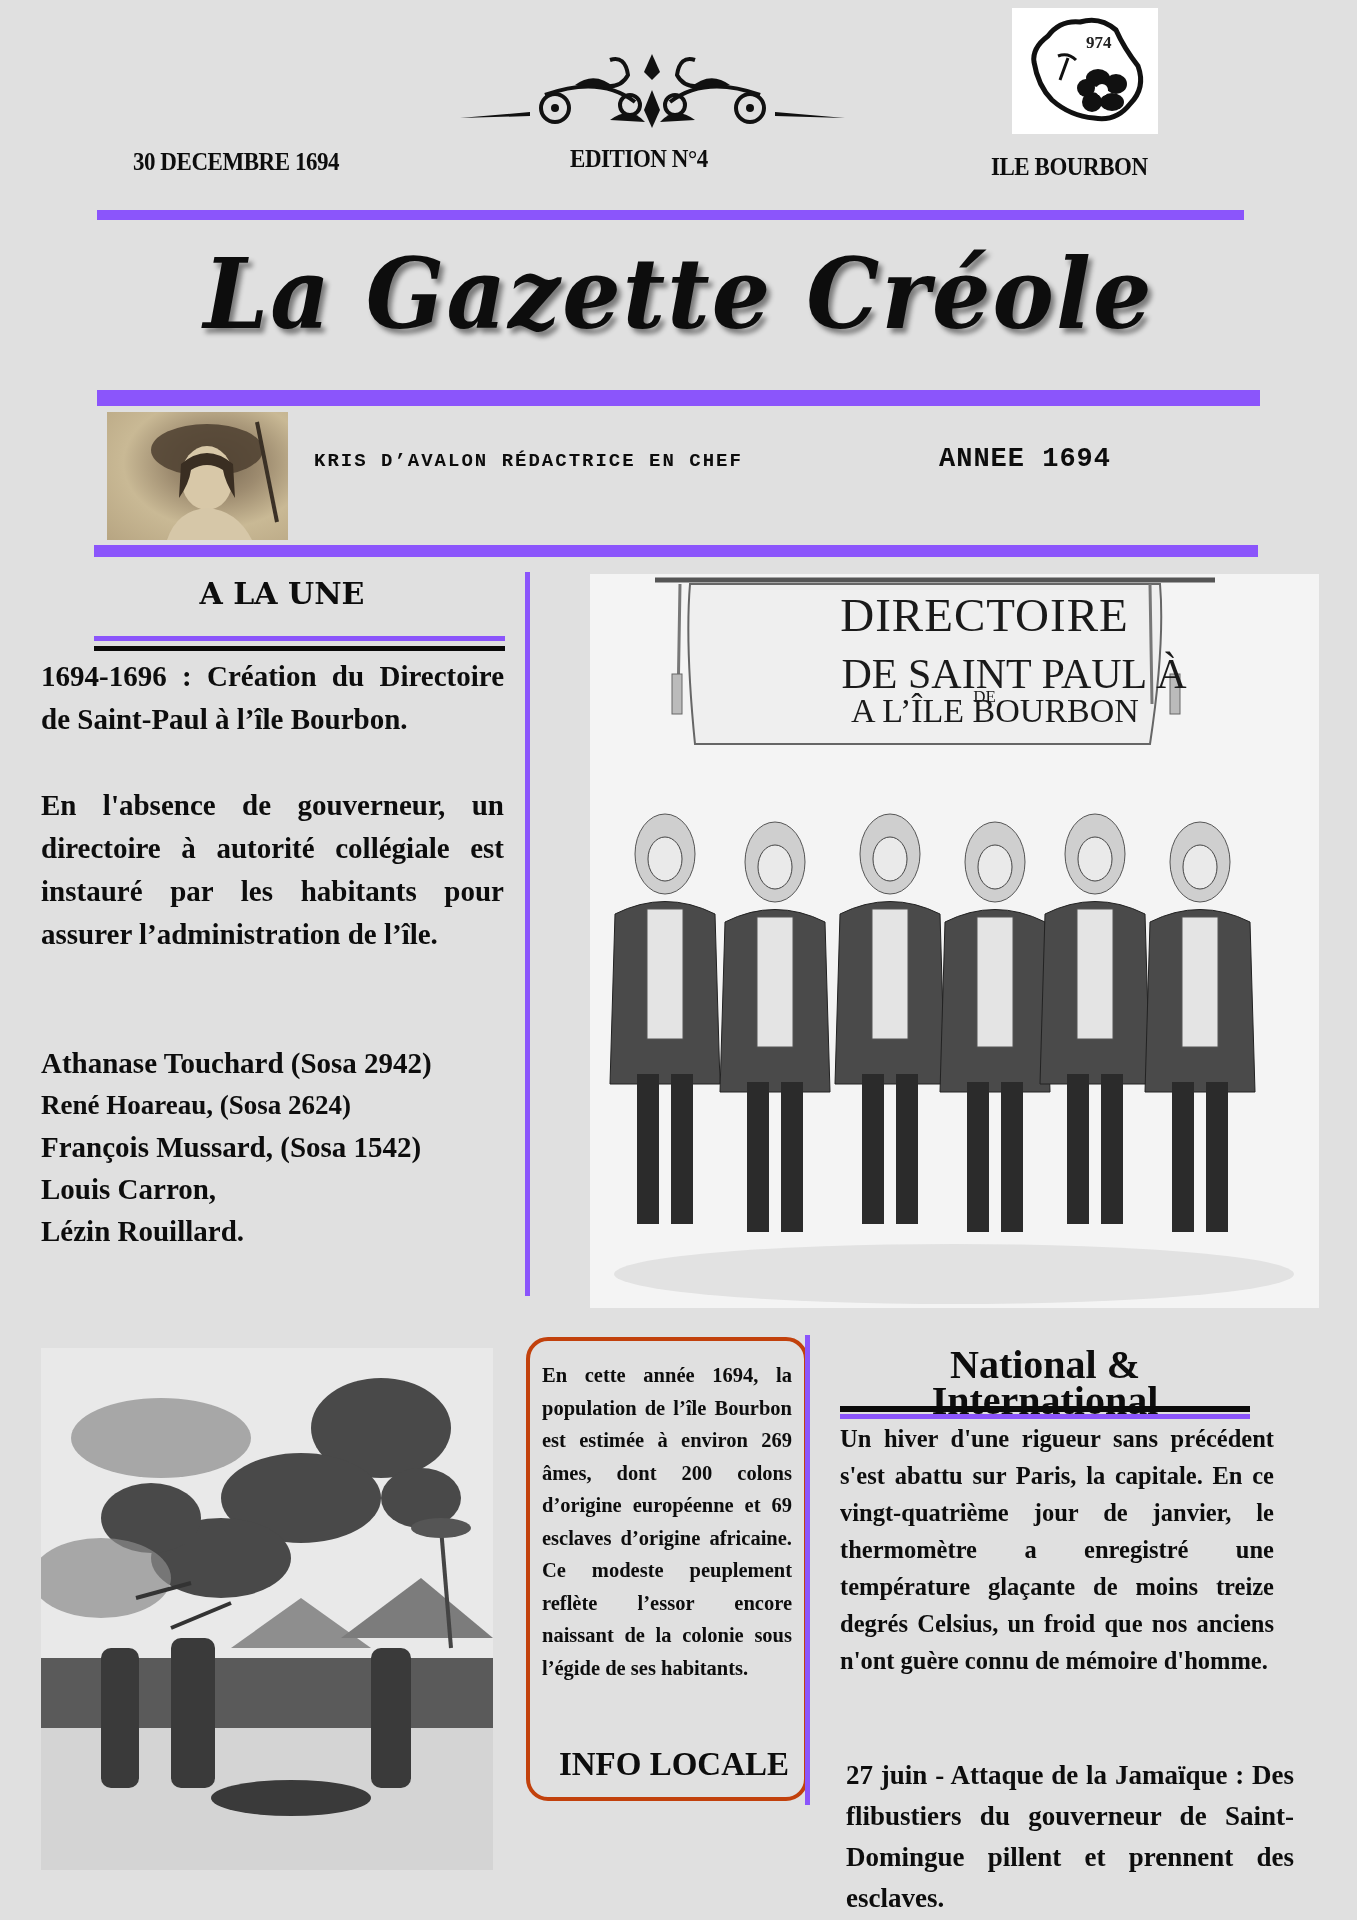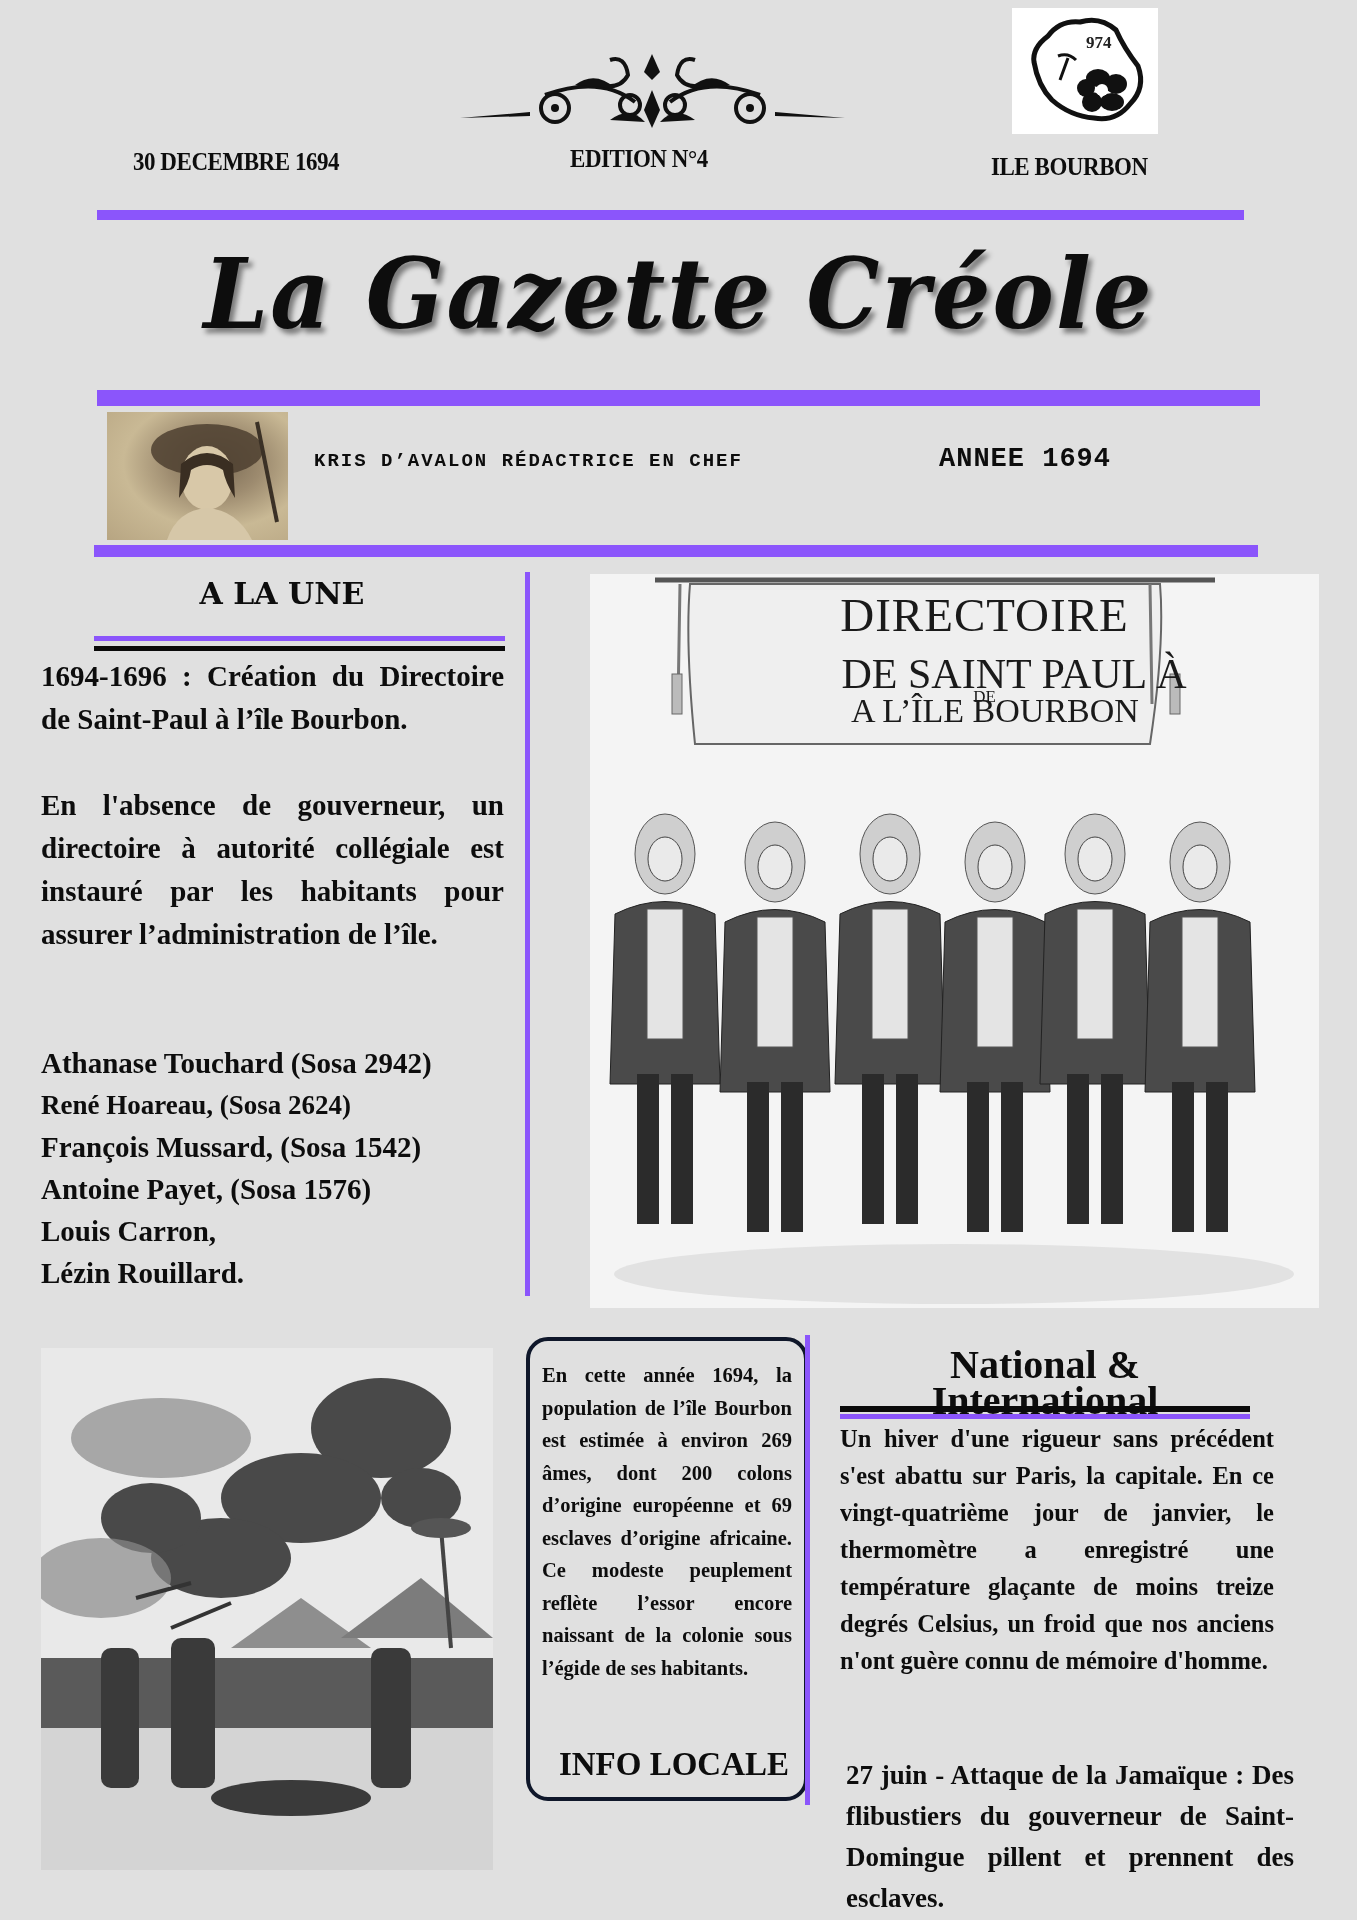--- a/index.html
+++ b/index.html
@@ -71,21 +71,21 @@
     }
     .body-text p { margin: 0; }
     .img-box {
       position: absolute;
       background: #f3f3f3;
       overflow: hidden;
     }
     .infobox {
       position: absolute;
       left: 526px; top: 1337px; width: 282px; height: 464px;
-      border: 4px solid #0f172a;
+      border: 4px solid #c2410c;
       border-radius: 22px 22px 22px 22px;
       box-sizing: border-box;
     }
     .infobox-title {
       position: absolute; left: 0; right: 6px; bottom: 14px;
       text-align: center;
       font-family: "Liberation Serif", serif;
       font-weight: bold;
       font-size: 33px;
       padding-left: 20px;
@@ -176,21 +176,20 @@
 <div class="body-text" style="left:41px; top:655px; width:463px; font-size:29px; line-height:43px;">
   <p>1694-1696 : Création du Directoire de Saint-Paul à l’île Bourbon.</p>
   <p style="height:43px;"></p>
   <p>En l'absence de gouverneur, un directoire à autorité collégiale est instauré par les habitants pour assurer l’administration de l’île.</p>
 </div>
 
 <div class="body-text" style="left:41px; top:1042px; width:470px; font-size:29px; line-height:42px; text-align:left;">
   <p>Athanase Touchard (Sosa 2942)</p>
   <p style="font-size:27px;">René Hoareau,  (Sosa 2624)</p>
   <p>François Mussard, (Sosa 1542)</p>
-  <p>Antoine Payet, (Sosa 1576)</p>
   <p>Louis Carron,</p>
   <p>Lézin Rouillard.</p>
 </div>
 
 <div class="rule" style="left:525px; top:572px; width:5px; height:724px;"></div>
 
 <div class="img-box" style="left:590px; top:574px; width:729px; height:734px;">
   <svg width="729" height="734" viewBox="0 0 729 734">
     <rect width="729" height="734" fill="#f4f4f4"></rect>
 

